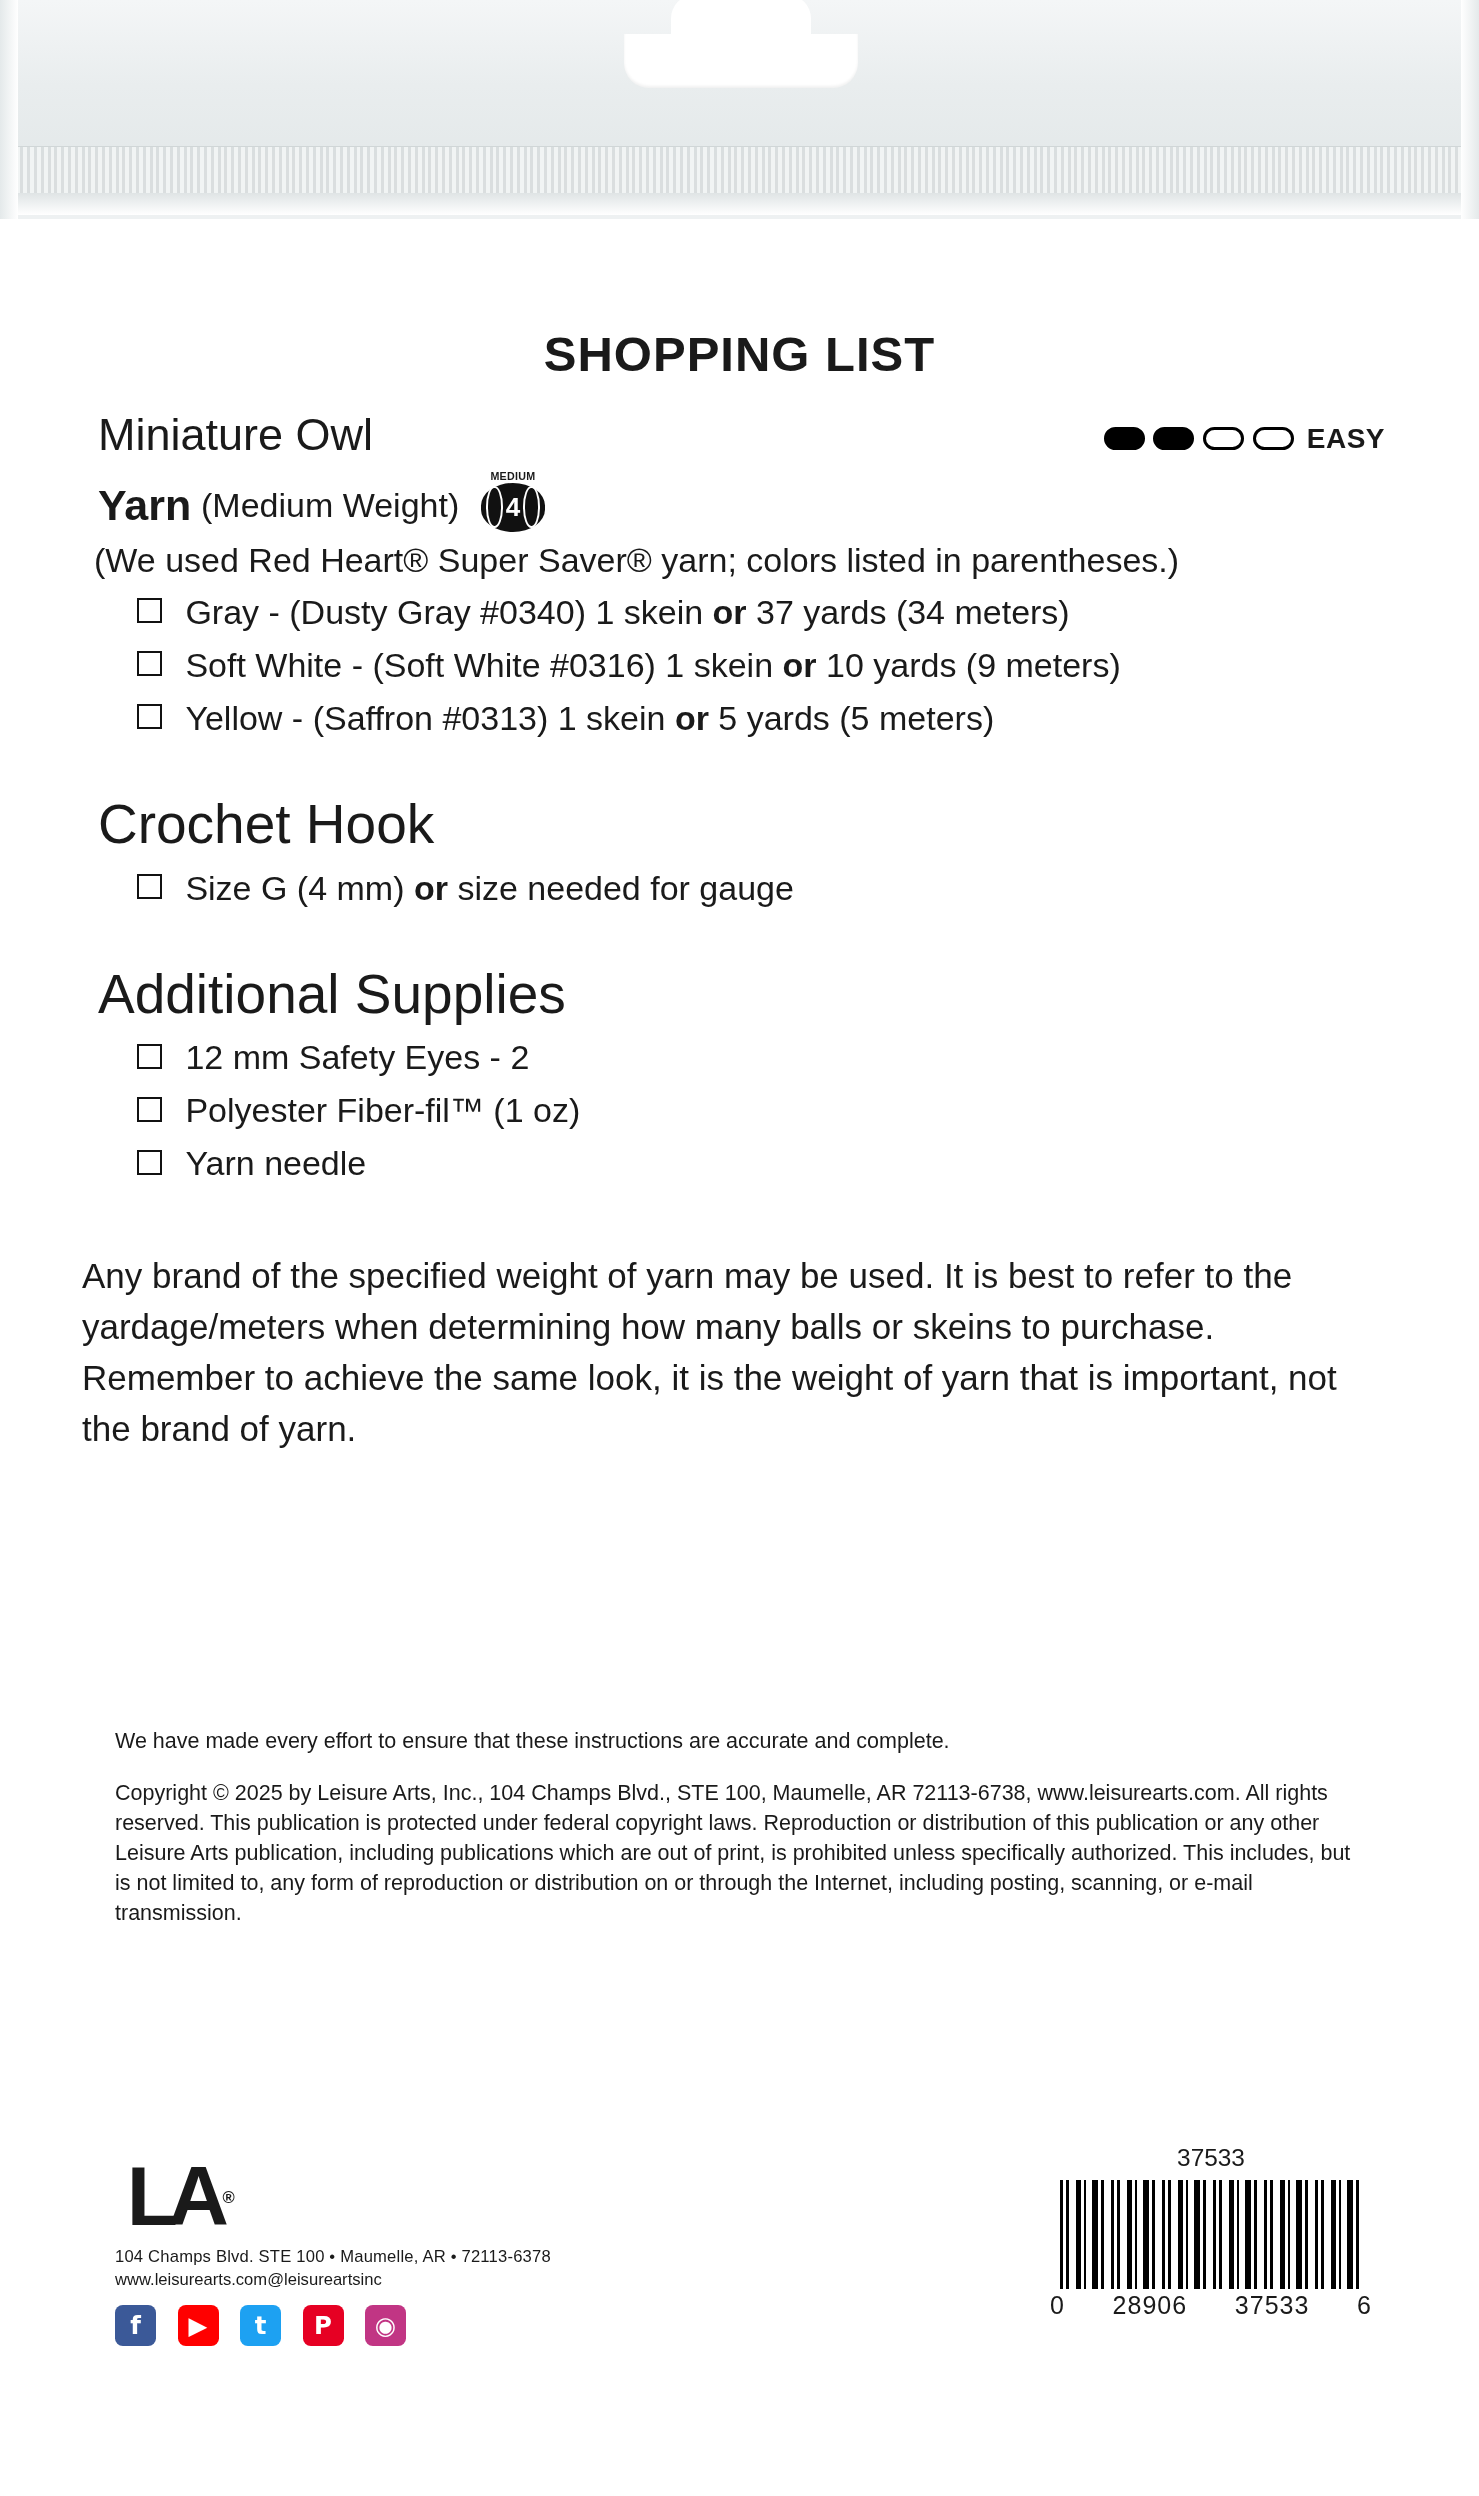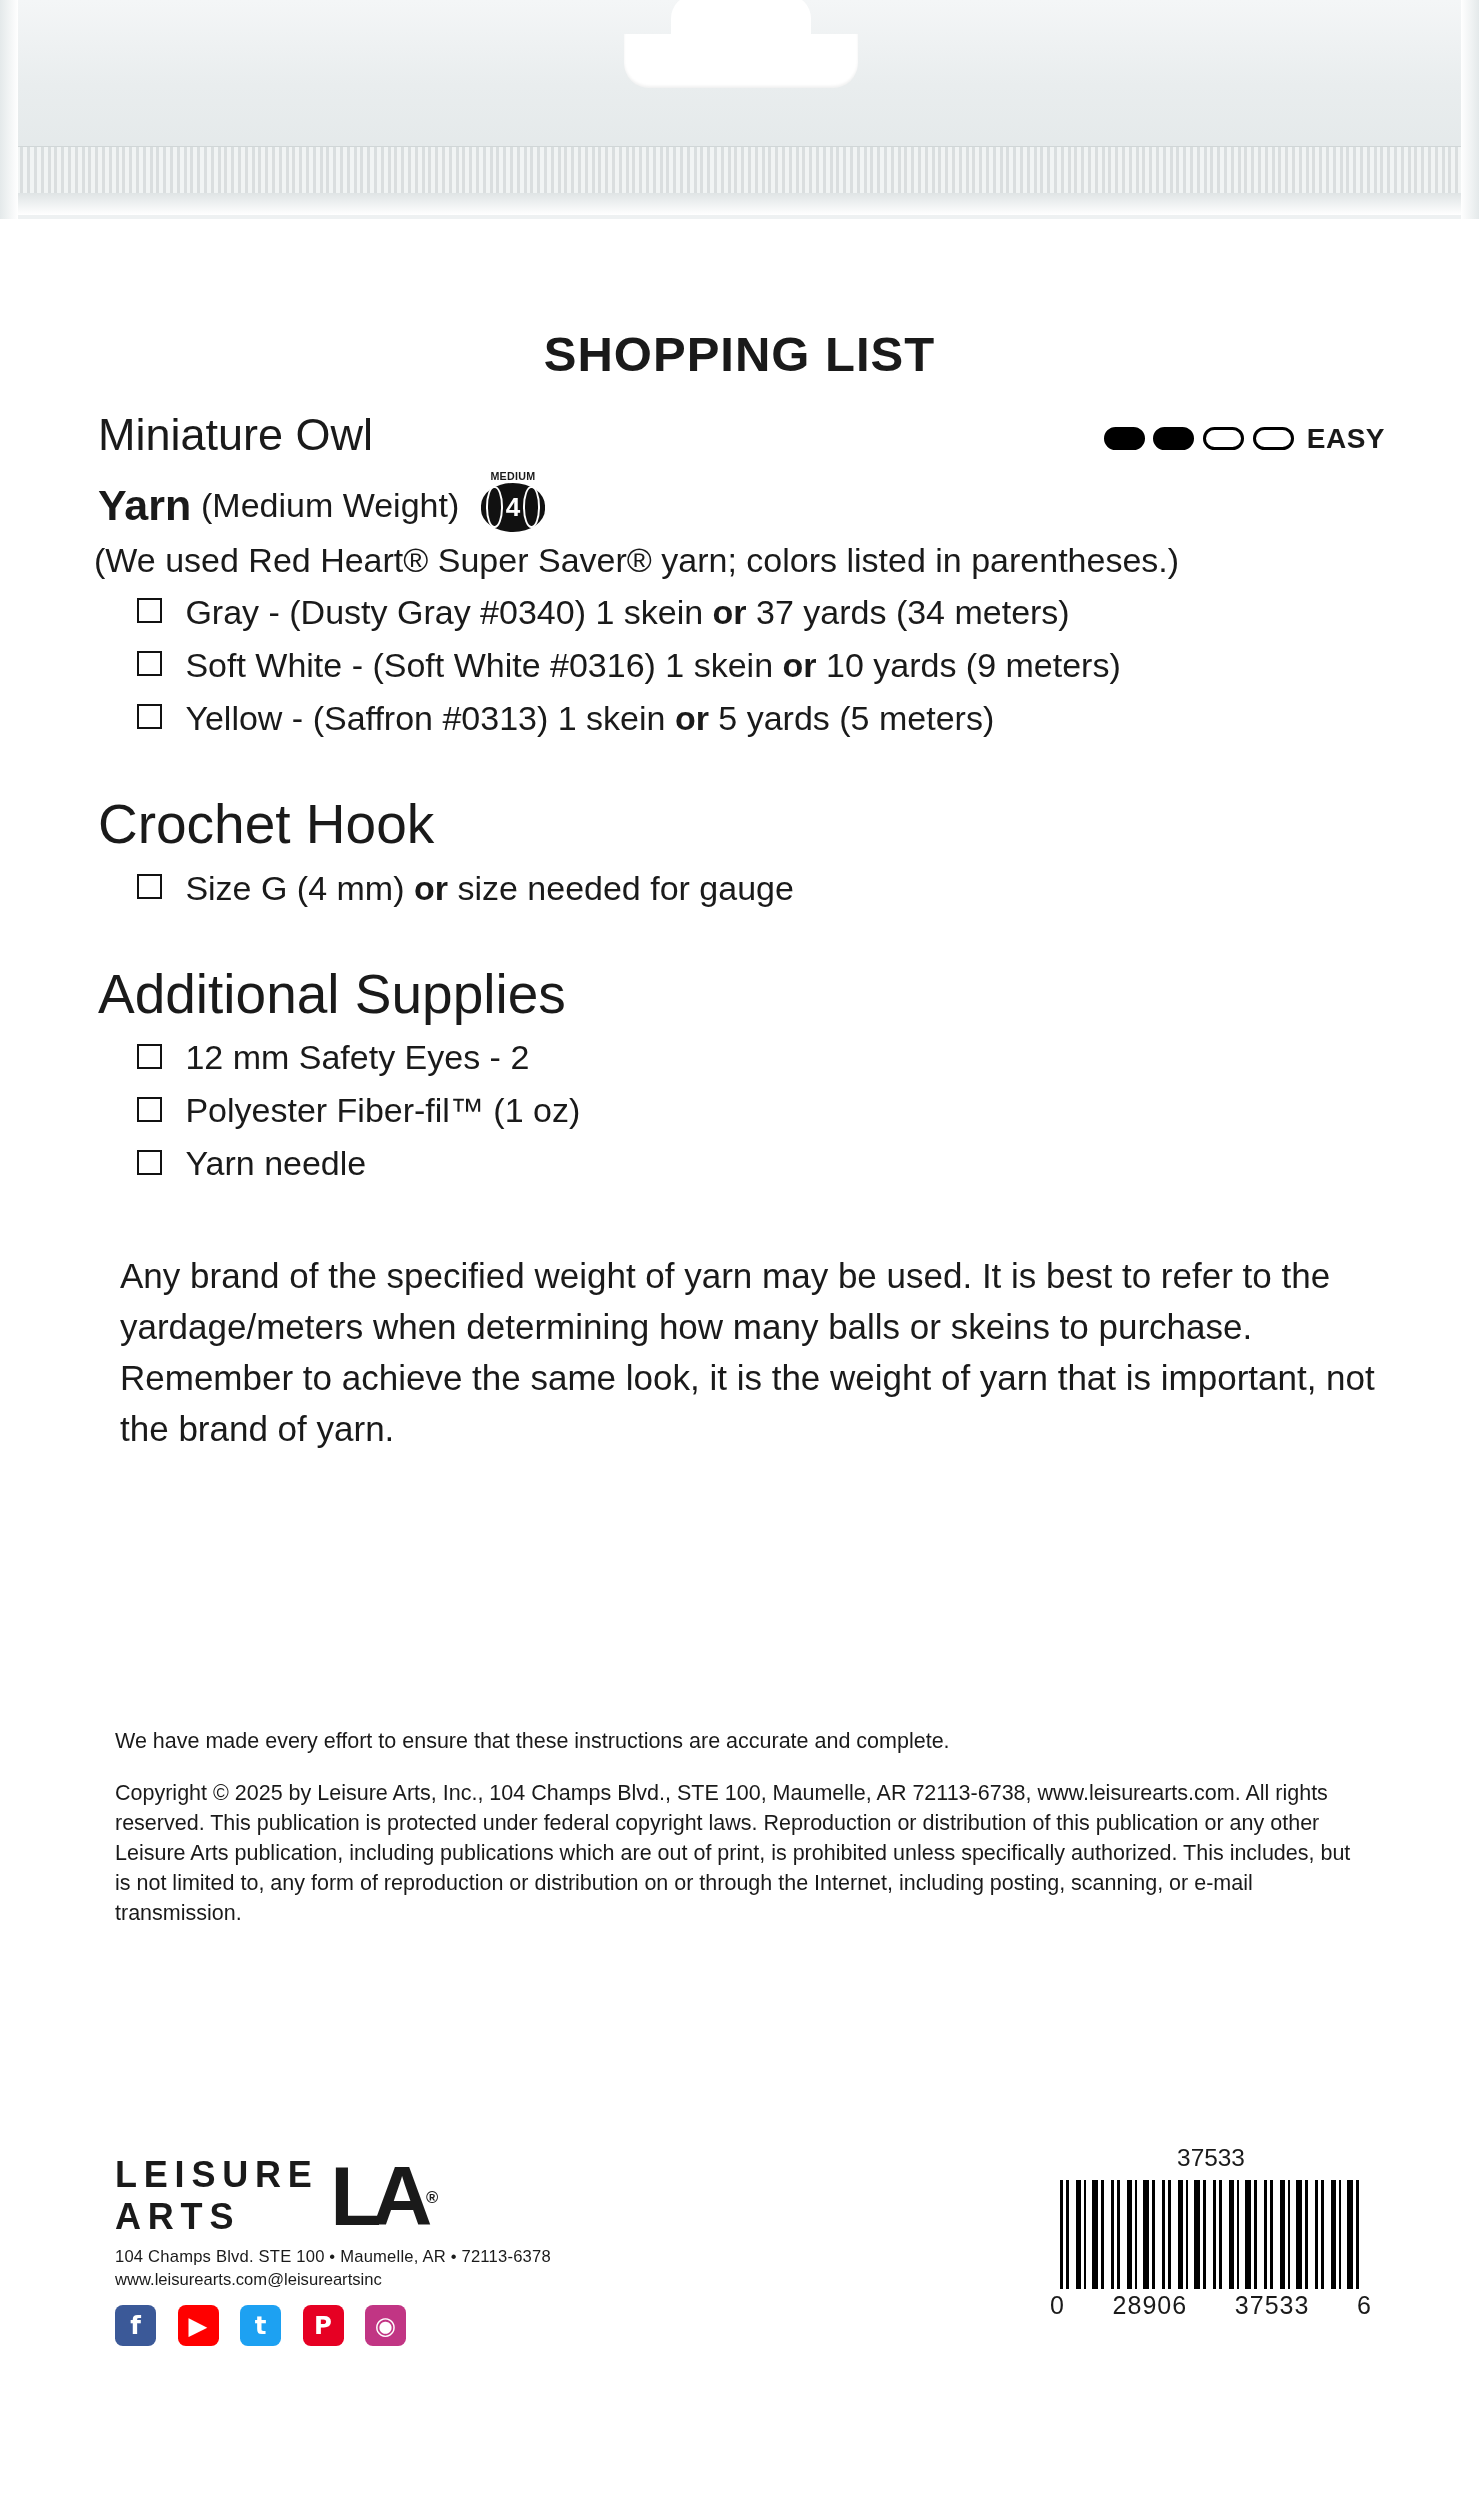--- a/index.html
+++ b/index.html
@@ -191,21 +191,21 @@
   }
   .check-item b { font-weight: bold; }
 
   .section-head {
     font-size: 55px;
     font-weight: normal;
     margin: 47px 0 2px 98px;
   }
 
   .paragraph {
-    margin: 60px 98px 0 120px;
+    margin: 60px 98px 0 82px;
     font-size: 35px;
     line-height: 51px;
   }
 
   .legal-intro {
     margin: 273px 115px 0 115px;
     font-size: 21.5px;
     line-height: 29px;
   }
   .legal {
@@ -390,24 +390,20 @@
   </div>
 
   <div class="paragraph">Any brand of the specified weight of yarn may be used. It is best to refer to the yardage/meters when determining how many balls or skeins to purchase. Remember to achieve the same look, it is the weight of yarn that is important, not the brand of yarn.</div>
 
   <div class="legal-intro">We have made every effort to ensure that these instructions are accurate and complete.</div>
   <div class="legal">Copyright © 2025 by Leisure Arts, Inc., 104 Champs Blvd., STE 100, Maumelle, AR 72113-6738, www.leisurearts.com. All rights reserved. This publication is protected under federal copyright laws. Reproduction or distribution of this publication or any other Leisure Arts publication, including publications which are out of print, is prohibited unless specifically authorized. This includes, but is not limited to, any form of reproduction or distribution on or through the Internet, including posting, scanning, or e-mail transmission.</div>
 
   <div class="footer">
     <div class="brand">
       <div class="brand-rows">
-        <div class="brand-words">
-          <div>LEISURE</div>
-          <div>ARTS</div>
-        </div>
         <div class="brand-la">
           <span>LA</span>
           <span class="reg">®</span>
         </div>
       </div>
       <div class="brand-addr">104 Champs Blvd. STE 100  •  Maumelle, AR  •  72113-6378</div>
       <div class="brand-web">
         <span>www.leisurearts.com</span>
         <span>@leisureartsinc</span>
       </div>

